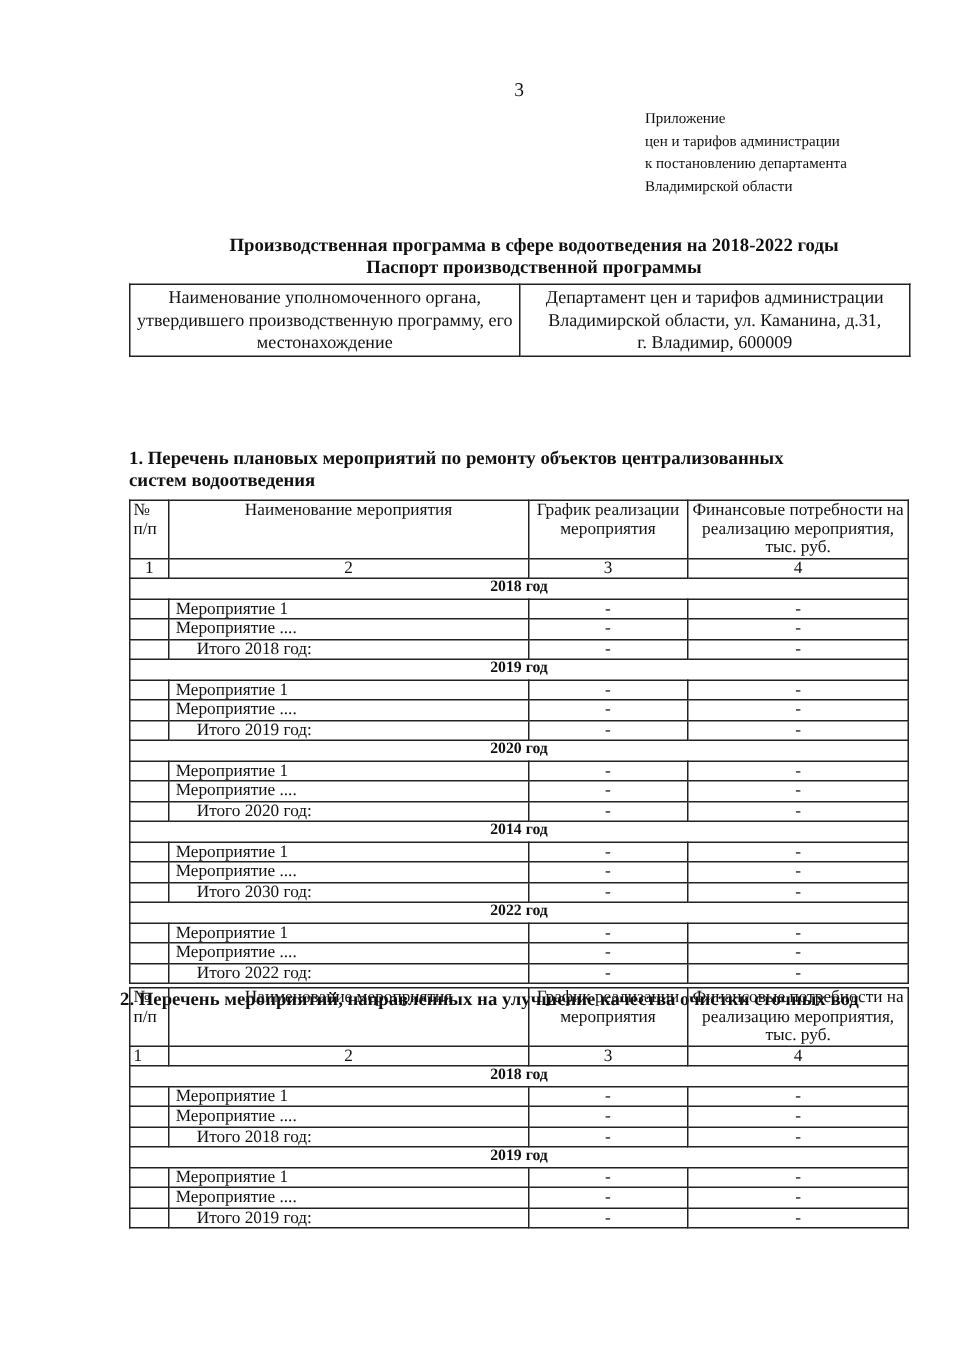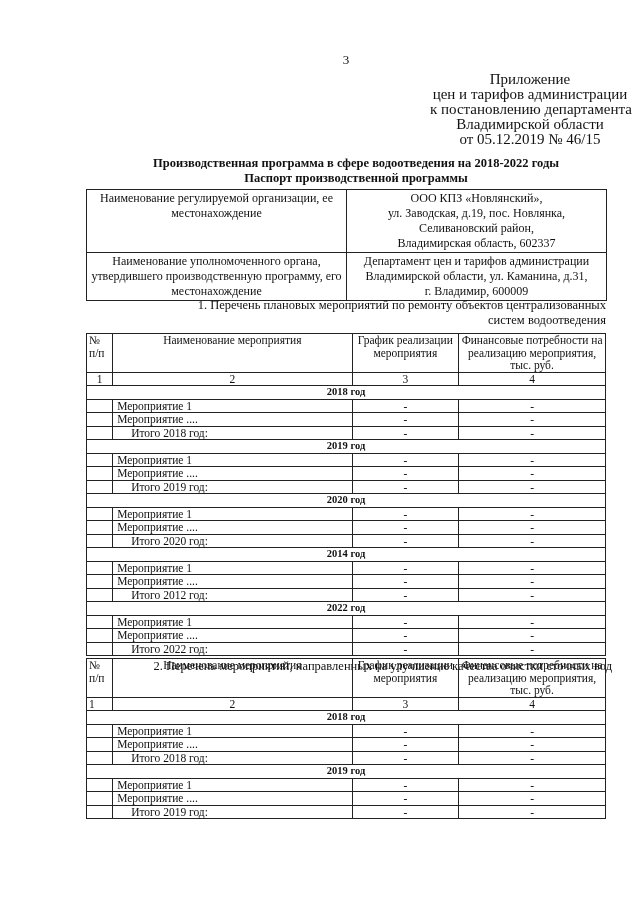--- a/index.html
+++ b/index.html
@@ -7,34 +7,34 @@
     width: 640px; height: 905px; position: relative; overflow: hidden;
     font-family: "Liberation Serif", "DejaVu Serif", serif;
     color: #111;
   }
   .page-num {
     position: absolute; left: 0; width: 640px; top: 52px;
     text-align: center; font-size: 13px; left: 26px;
   }
   .appendix {
     position: absolute; left: 430px; top: 72px; width: 200px;
-    text-align: center; font-size: 15px; line-height: 15px;
+    font-size: 10px; line-height: 15px;
   }
   .appendix div { white-space: nowrap; }
   .doc-title {
     position: absolute; left: 96px; width: 520px; top: 156px;
     text-align: center; font-weight: bold; font-size: 12.5px; line-height: 15px;
   }
   table { border-collapse: collapse; position: absolute; left: 86px; width: 520px; table-layout: fixed; }
   td, th { border: 1px solid #222; padding: 0 2px; font-size: 11.5px; line-height: 12.5px; font-weight: normal; vertical-align: top; }
   .passport { top: 189px; }
   .passport td { text-align: center; font-size: 12px; line-height: 15px; padding: 1px 3px; }
   .section-title {
-    position: absolute; left: 86px; width: 520px; text-align: right;
-    font-weight: normal; font-size: 12.5px; line-height: 15px;
+    position: absolute; left: 86px; width: 520px; text-align: left;
+    font-weight: bold; font-size: 12.5px; line-height: 15px;
   }
   .t1 { top: 333px; }
   .t2 { top: 658px; }
   .c1 { width: 26px; }
   .c2 { width: 238px; }
   .c3 { width: 106px; }
   .c4 { width: 146px; }
   .hdr td { text-align: center; height: 37px; margin-left: 12px; }
   .hdr td.num { text-align: left; }
   .idx td { text-align: center; height: 12px; }
@@ -48,43 +48,33 @@
 </head>
 <body>
 
 <div class="page-num">3</div>
 
 <div class="appendix">
   <div>Приложение</div>
   <div>цен и тарифов администрации</div>
   <div>к постановлению департамента</div>
   <div>Владимирской области</div>
-  <div>от 05.12.2019 № 46/15</div>
 </div>
 
 <div class="doc-title">
   <div>Производственная программа в сфере водоотведения на 2018-2022 годы</div>
   <div>Паспорт производственной программы</div>
 </div>
 
 <table class="passport">
   <colgroup>
       <col style="width:260px">
       <col style="width:260px">
     </colgroup>
   <tbody>
-      <tr style="height:62px">
-    <td>Наименование регулируемой организации, ее местонахождение</td>
-    <td>
-      <div>ООО КПЗ «Новлянский»,</div>
-      <div>ул. Заводская, д.19, пос. Новлянка,</div>
-      <div>Селивановский район,</div>
-      <div>Владимирская область, 602337</div>
-    </td>
-  </tr>
   <tr style="height:46px">
     <td>Наименование уполномоченного органа, утвердившего производственную программу, его местонахождение</td>
     <td>
       <div>Департамент цен и тарифов администрации</div>
       <div>Владимирской области, ул. Каманина, д.31,</div>
       <div>г. Владимир, 600009</div>
     </td>
   </tr>
 </tbody>
   </table>
@@ -191,21 +181,21 @@
         <td class="dash">-</td>
       </tr>
   <tr class="row">
         <td></td>
         <td class="name">Мероприятие ....</td>
         <td class="dash">-</td>
         <td class="dash">-</td>
       </tr>
   <tr class="row">
         <td></td>
-        <td class="total">Итого 2012 год:</td>
+        <td class="total">Итого 2030 год:</td>
         <td class="dash">-</td>
         <td class="dash">-</td>
       </tr>
 
   <tr class="year">
         <td colspan="4">2022 год</td>
       </tr>
   <tr class="row">
         <td></td>
         <td class="name">Мероприятие 1</td>

